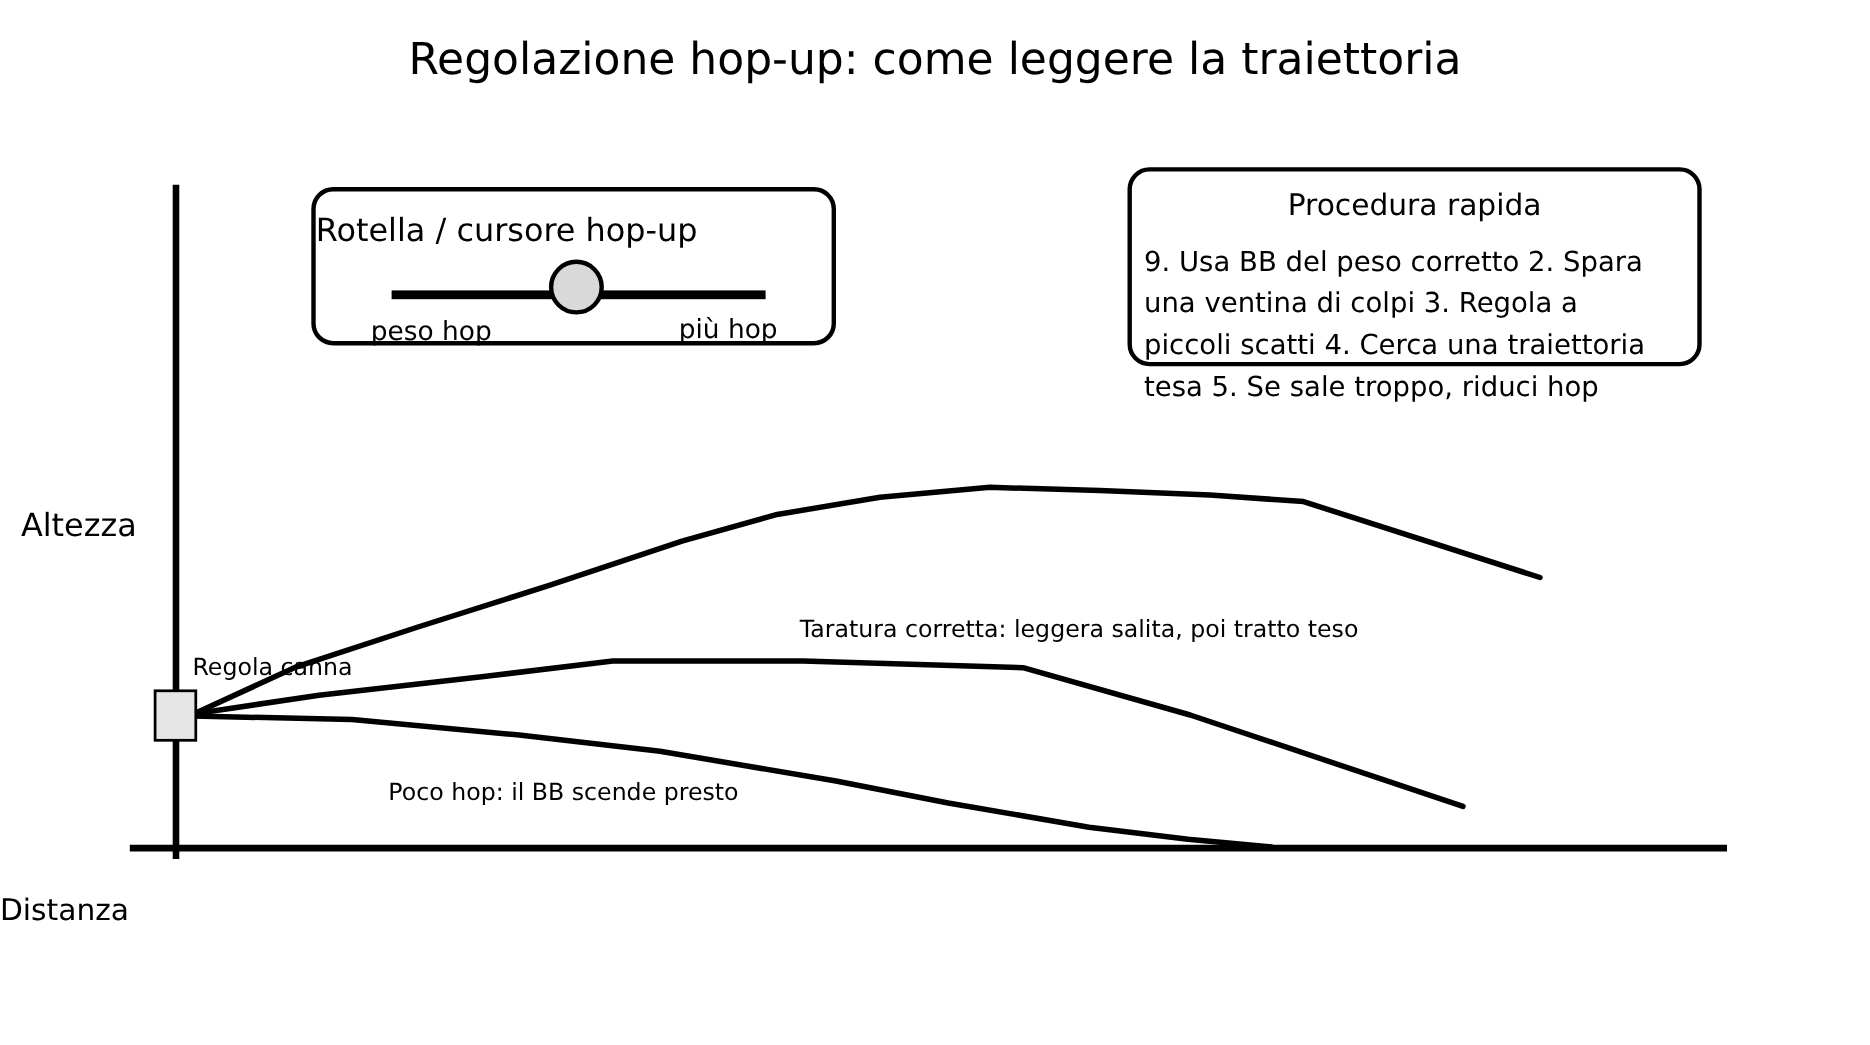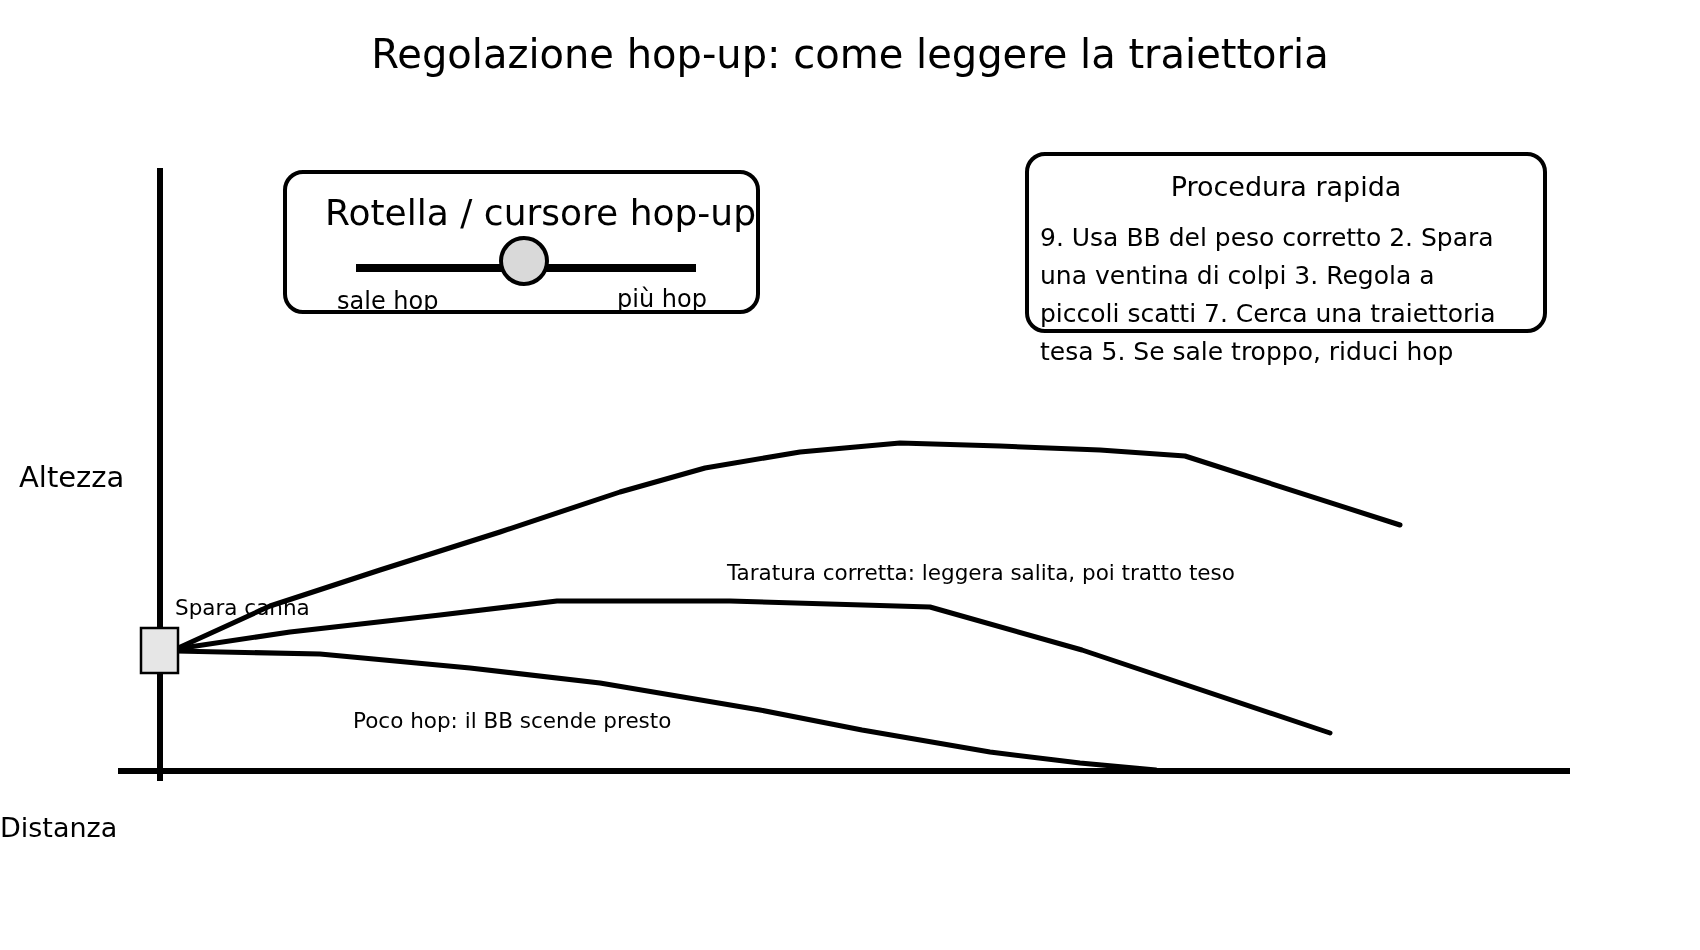--- a/index.html
+++ b/index.html
@@ -4,21 +4,21 @@
 <style>
   html,body{margin:0;padding:0;background:#fff;}
   #canvas{
     position:relative;width:1700px;height:950px;background:#ffffff;
     font-family:"DejaVu Sans",sans-serif;color:#000;overflow:hidden;
   }
   .abs{position:absolute;}
   #fig-title{left:0;right:0;top:30px;text-align:center;font-size:40px;line-height:1.2;}
   
   #slider-panel{left:283px;top:170px;width:477px;height:144px;border:4px solid #000;border-radius:20px;background:#fff;box-sizing:border-box;}
-  #slider-panel-title{left:0;right:0;top:18px;text-align:right;font-size:36px;}
+  #slider-panel-title{left:0;right:0;top:18px;text-align:left;font-size:29px;}
   #slider-track{left:69px;top:90px;width:340px;height:8px;background:#000;}
   #slider-knob{left:212px;top:62px;width:50px;height:50px;box-sizing:border-box;border:4px solid #000;border-radius:50%;background:#d9d9d9;}
   #slider-label-left{left:50px;top:113px;font-size:24px;}
   #slider-label-right{left:330px;top:111px;font-size:24px;text-align:center;}
   
   #procedure-box{left:1025px;top:152px;width:522px;height:181px;border:4px solid #000;border-radius:20px;background:transparent;box-sizing:border-box;}
   #procedure-title{left:1025px;top:171px;width:522px;text-align:center;font-size:27px;}
   #procedure-text{left:1040px;top:219px;width:520px;font-size:25px;line-height:38px;white-space:nowrap;}
   
   #ylabel{left:19px;top:460px;font-size:29px;}
@@ -43,33 +43,33 @@
       <polyline points="176,651 320,654 470,668 600,683 760,710 862,730 990,752 1080,763 1156,770" fill="none" stroke="#000000" stroke-width="5" stroke-linejoin="round" stroke-linecap="round"></polyline>
       <rect x="141" y="628" width="37" height="45" stroke="#000" stroke-width="2.5" fill="#e6e6e6"></rect>
   </svg>
 
   <div id="fig-title" class="abs">Regolazione hop-up: come leggere la traiettoria</div>
 
   <div id="slider-panel" class="abs">
     <div id="slider-panel-title" class="abs">Rotella / cursore hop-up</div>
     <div id="slider-track" class="abs"></div>
     <div id="slider-knob" class="abs"></div>
-    <div id="slider-label-left" class="abs">sale hop</div>
+    <div id="slider-label-left" class="abs">peso hop</div>
     <div id="slider-label-right" class="abs">più hop</div>
   </div>
 
   <div id="procedure-box" class="abs"></div>
   <div id="procedure-title" class="abs">Procedura rapida</div>
   <div id="procedure-text" class="abs">
     <div>9. Usa BB del peso corretto 2. Spara</div>
     <div>una ventina di colpi 3. Regola a</div>
-    <div>piccoli scatti 7. Cerca una traiettoria</div>
+    <div>piccoli scatti 4. Cerca una traiettoria</div>
     <div>tesa 5. Se sale troppo, riduci hop</div>
   </div>
 
   <div id="ylabel" class="abs">Altezza</div>
   <div id="xlabel" class="abs">Distanza</div>
-  <div id="muzzle-label" class="abs">Spara canna</div>
+  <div id="muzzle-label" class="abs">Regola canna</div>
 
   <div id="label-poco" class="abs curve-label">Poco hop: il BB scende presto</div>
   <div id="label-taratura" class="abs curve-label">Taratura corretta: leggera salita, poi tratto teso</div>
 
 </div>
 
 </body></html>

